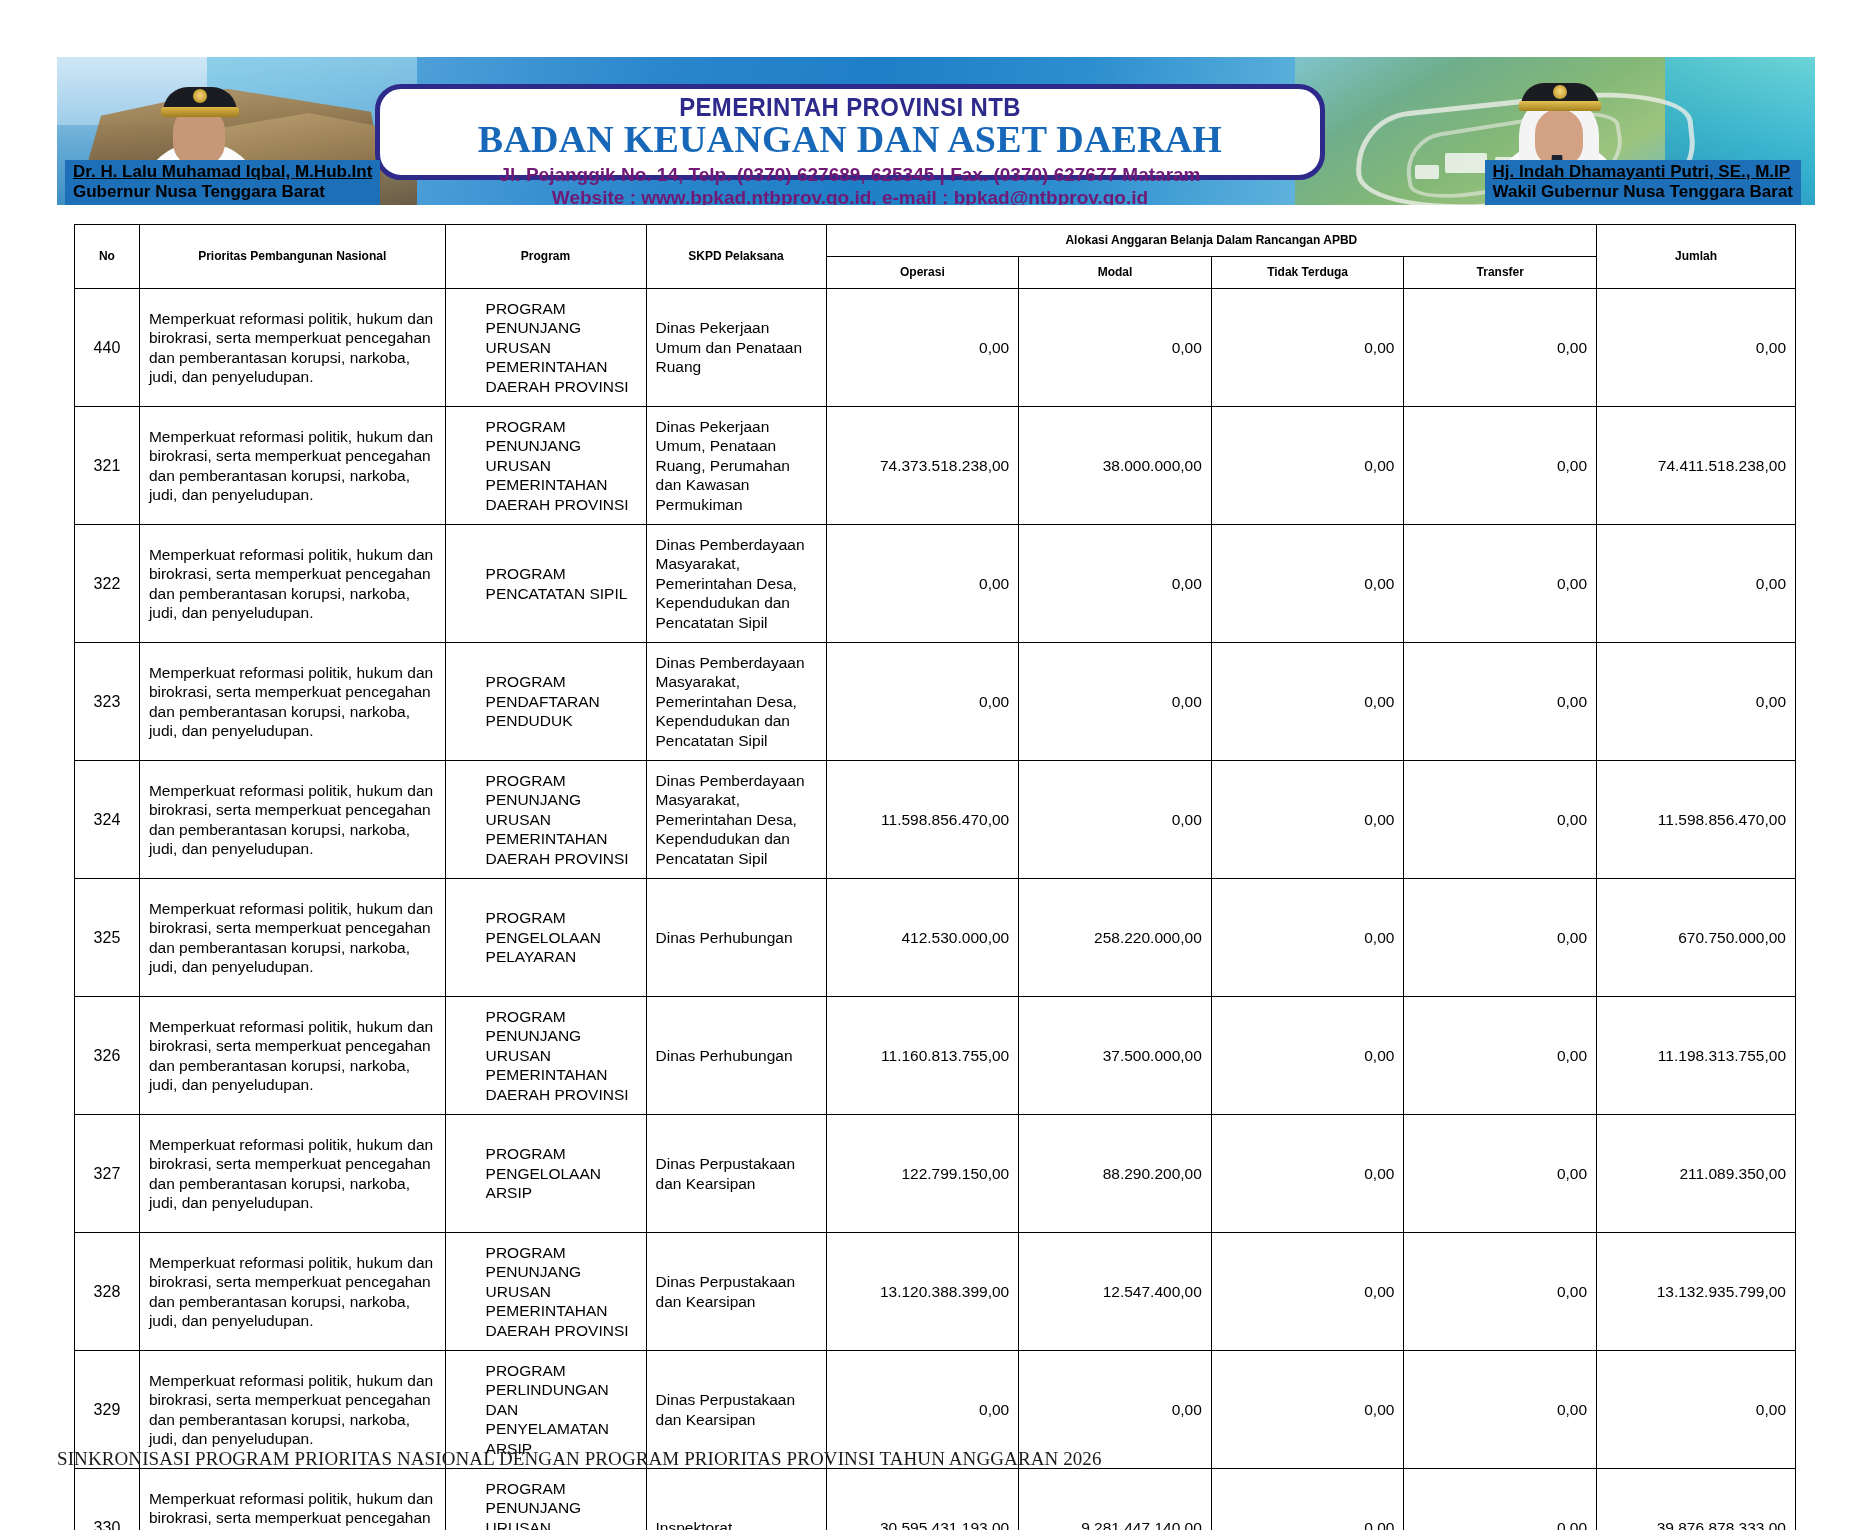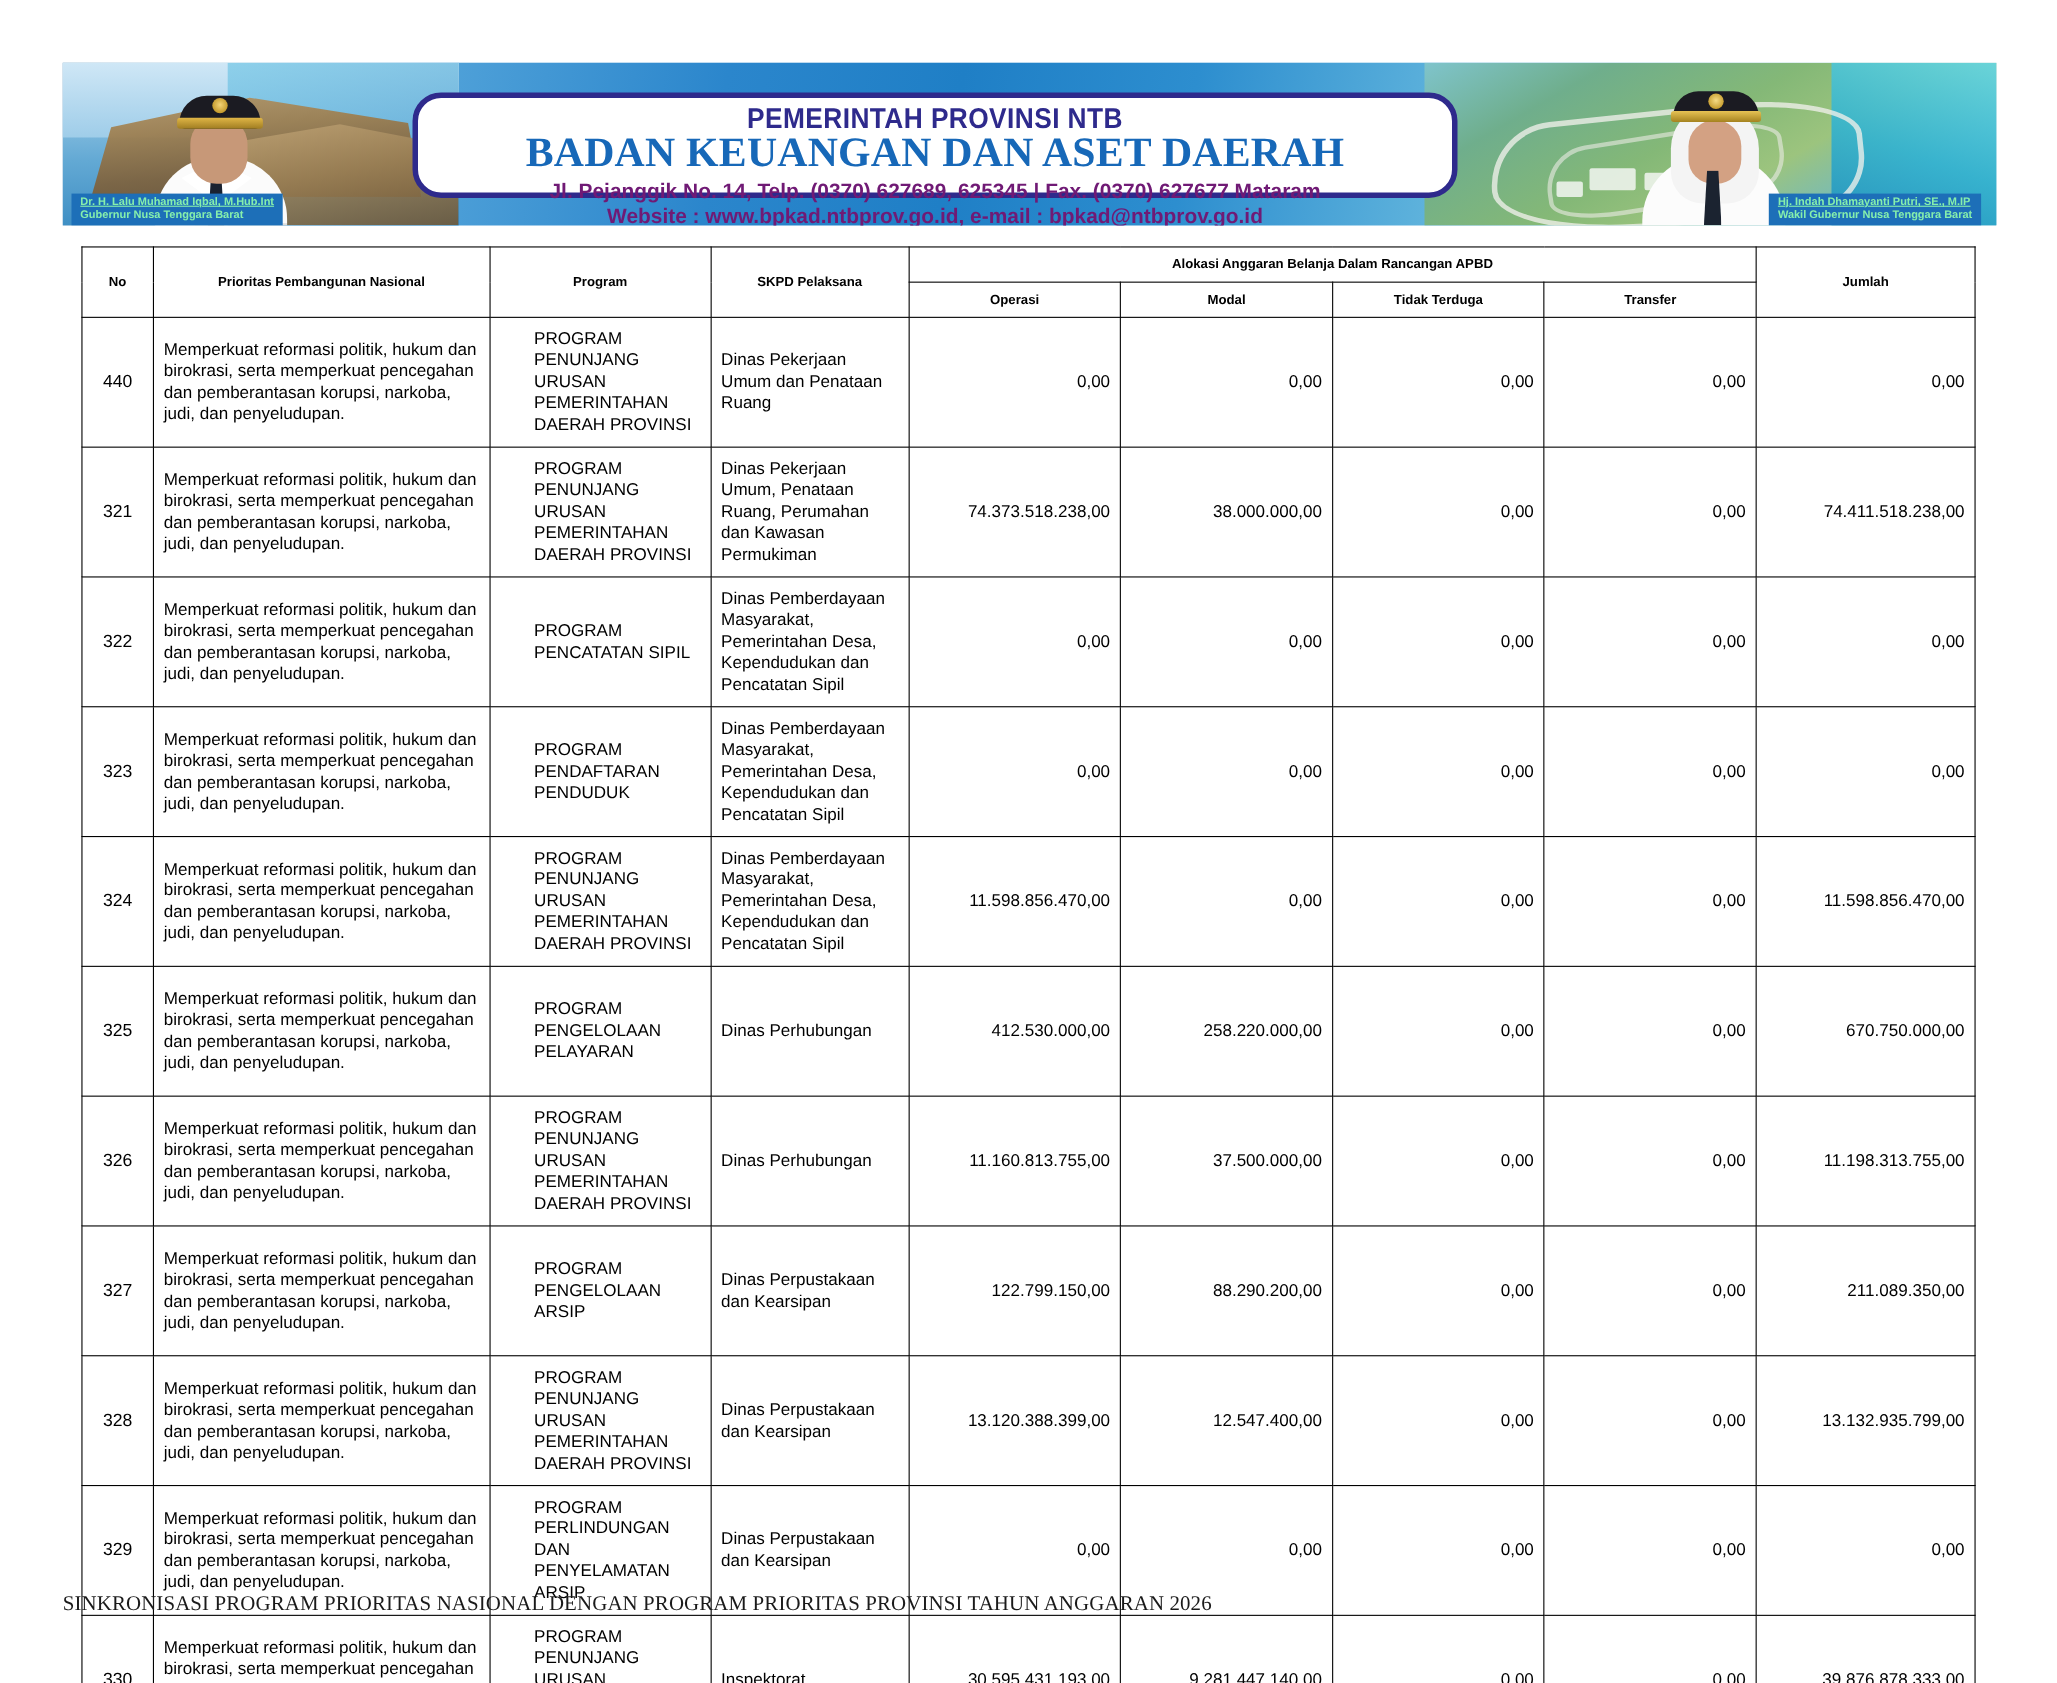--- a/index.html
+++ b/index.html
@@ -202,22 +202,22 @@
     color: #701a75;
     line-height: 1.22;
   }
   .plate .l3 { margin-top: 3px; }
 
   
   .cap {
     position: absolute;
     bottom: 0;
     background: #1d6fb8;
-    color: #86efac;
-    font-size: 10px;
+    color: #000000;
+    font-size: 17px;
     font-weight: bold;
     line-height: 1.18;
     padding: 2px 8px 3px 8px;
     white-space: nowrap;
   }
   .cap .n { text-decoration: underline; display: block; }
   .cap .t { display: block; }
   .cap-left  { left: 8px; }
   .cap-right { right: 14px; text-align: left; }
 

